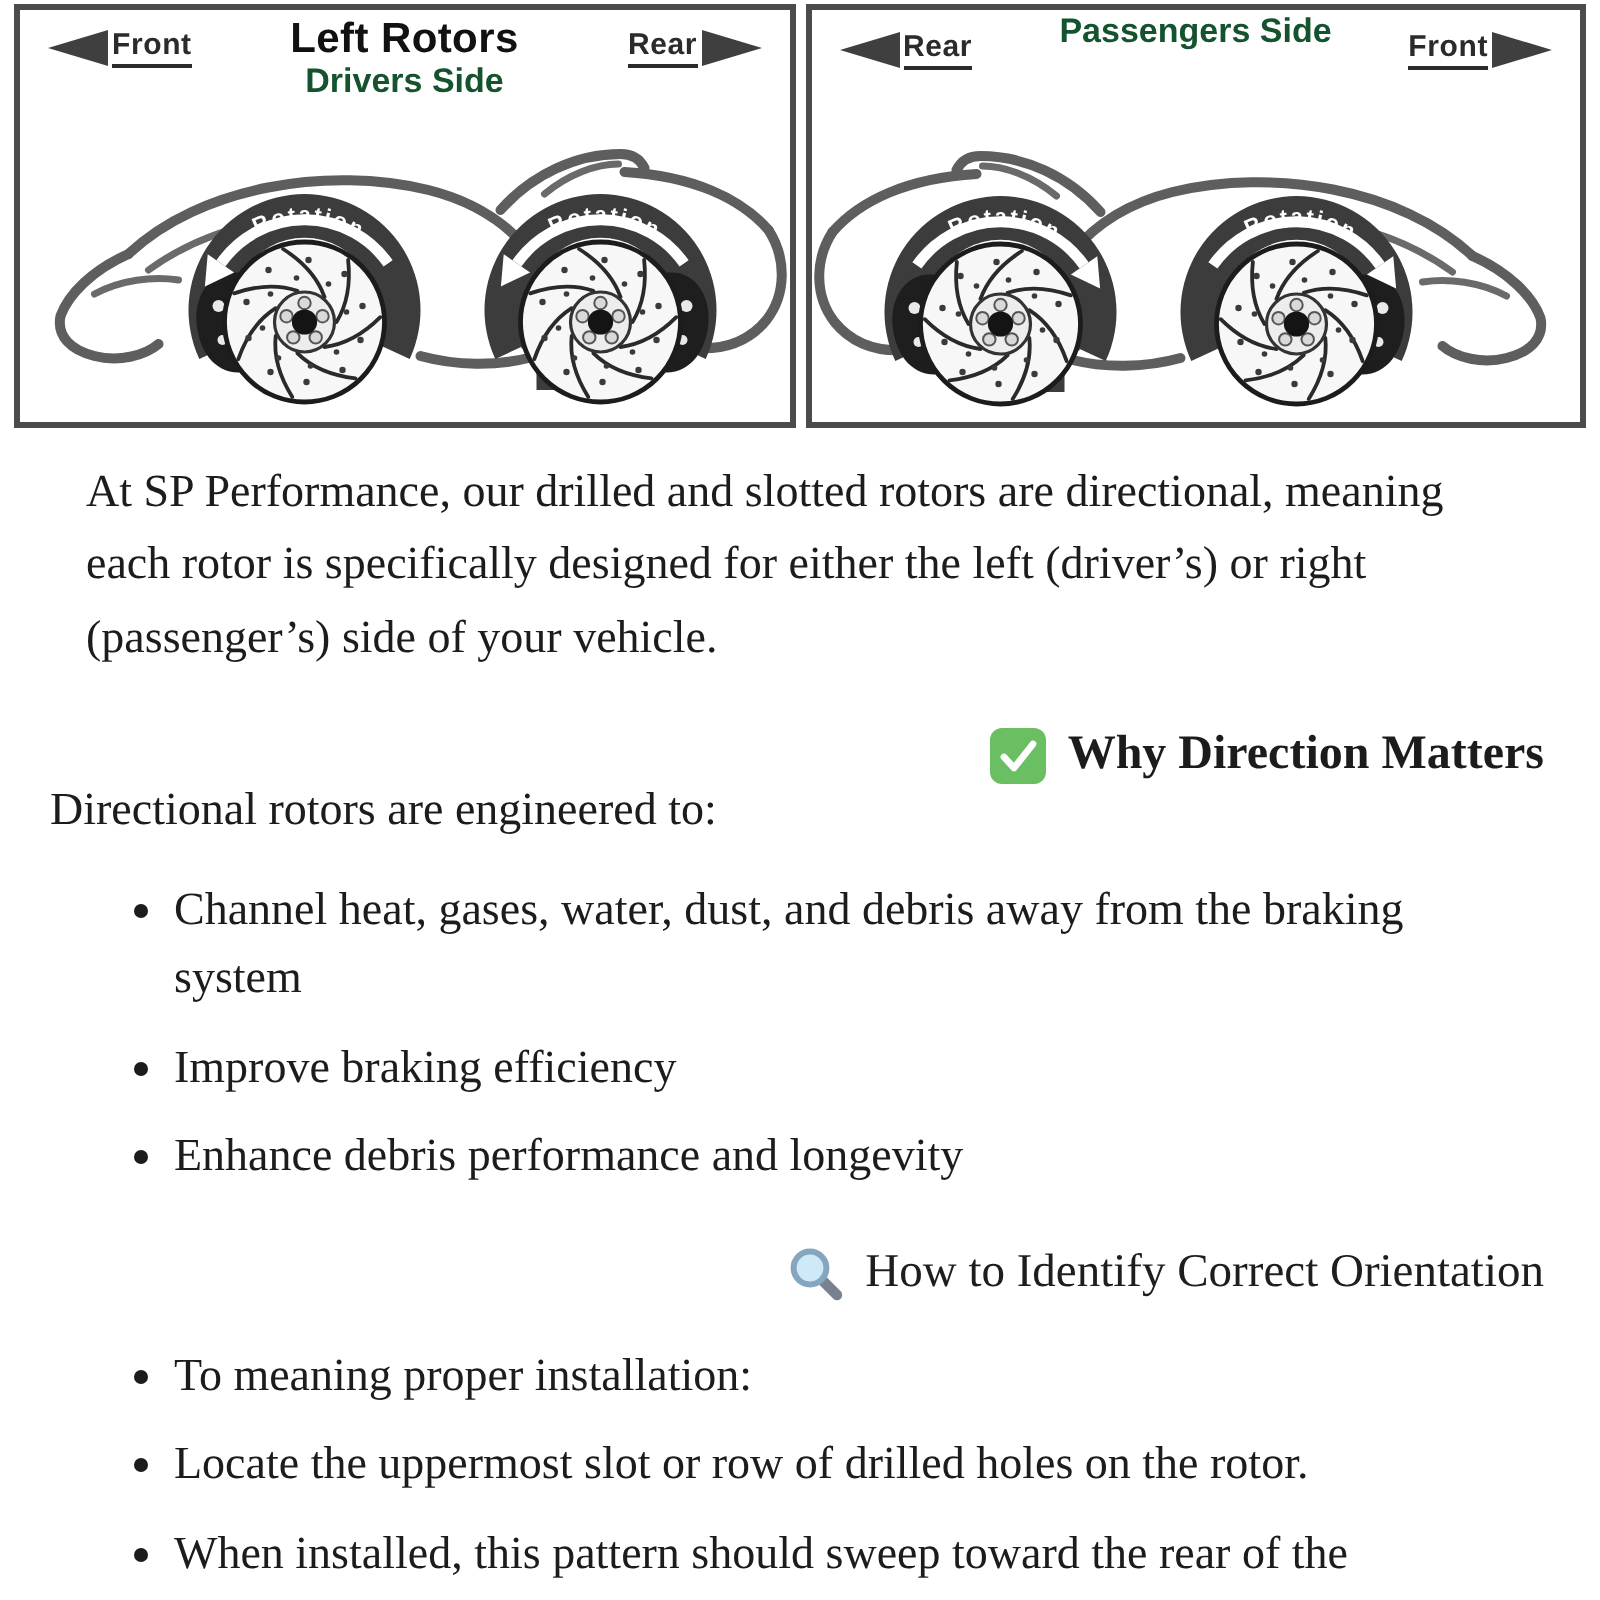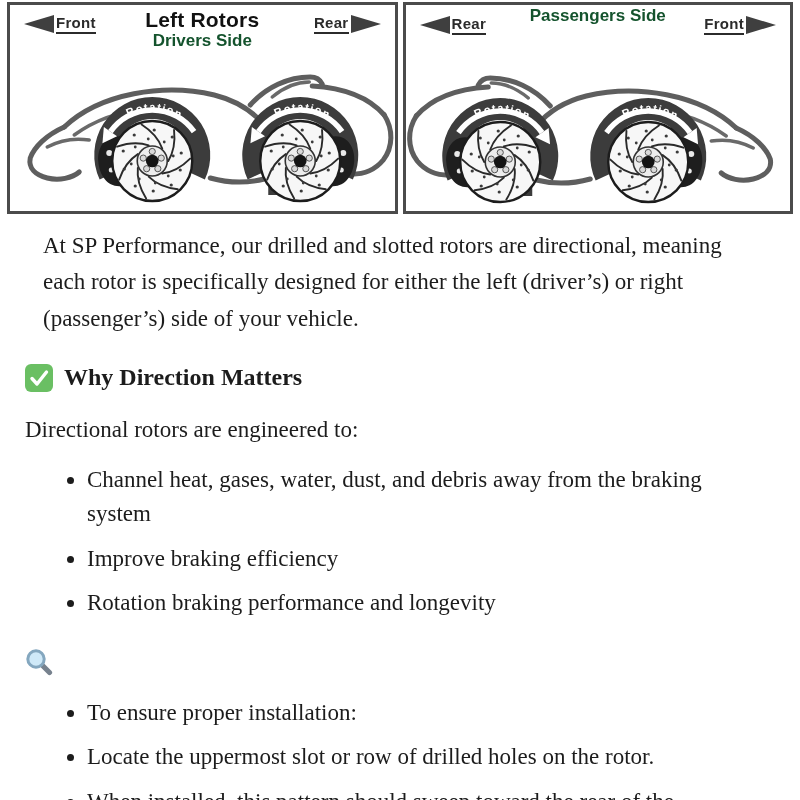--- a/index.html
+++ b/index.html
@@ -41,26 +41,27 @@
   }
   .car-svg { display:block; width:100%; height:152px; }
 
   
   .article { padding:12px 28px 0 25px; }
   .intro { font-size:23px; line-height:1.58; max-width:712px; margin-top:2px;margin-left:18px; }
 
   .sec-head {
     display:flex; align-items:center; gap:11px;
     margin-top:27px;
+    justify-content:flex-end;
   }
   .sec-head.bold .sec-title { font-weight:700; font-size:24px; }
   .sec-head.plain .sec-title { font-weight:400; font-size:23.5px; color:#1e1e1e; }
   .sec-icon { flex:0 0 auto; display:block; }
 
-  .lead { font-size:23px; margin-top:25px; }
+  .lead { font-size:23px; }
 
   ul.bullets { margin:20px 0 0 0; padding-left:62px; max-width:700px;font-family:Liberation Serif, serif; }
   ul.bullets li {
     font-size:23px; line-height:1.5; margin-bottom:10px; max-width:660px;
   }
   ul.bullets li::marker { color:#1c1c1c; }
 </style>
 </head>
 <body>
 
@@ -214,29 +215,30 @@
       <path d="M 7,14.5 L 12,20 L 21.5,8" fill="none" stroke="#ffffff" stroke-width="3.4" stroke-linecap="round" stroke-linejoin="round"></path>
     </svg>
     <span class="sec-title">Why Direction Matters</span>
   </div>
 
   <p class="lead">Directional rotors are engineered to:</p>
 
   <ul class="bullets">
     <li>Channel heat, gases, water, dust, and debris away from the braking system</li>
     <li>Improve braking efficiency</li>
-    <li>Rotation braking performance and longevity</li>
+    <li>Enhance debris performance and longevity</li>
   </ul>
 
   <div class="sec-head plain">
     <svg class="sec-icon" width="28" height="28" viewBox="0 0 28 28">
       <line x1="17.5" y1="17.5" x2="24.5" y2="24.5" stroke-width="5.2" stroke-linecap="round" stroke="#77828e"></line>
       <circle cx="11" cy="11" r="8.2" stroke-width="3" fill="#cfe9f8" stroke="#84a7bf"></circle>
     </svg>
+    <span class="sec-title">How to Identify Correct Orientation</span>
   </div>
 
   <ul class="bullets">
-    <li>To ensure proper installation:</li>
+    <li>To meaning proper installation:</li>
     <li>Locate the uppermost slot or row of drilled holes on the rotor.</li>
     <li>When installed, this pattern should sweep toward the rear of the vehicle.</li>
   </ul>
 
 </div>
 
 </body></html>

